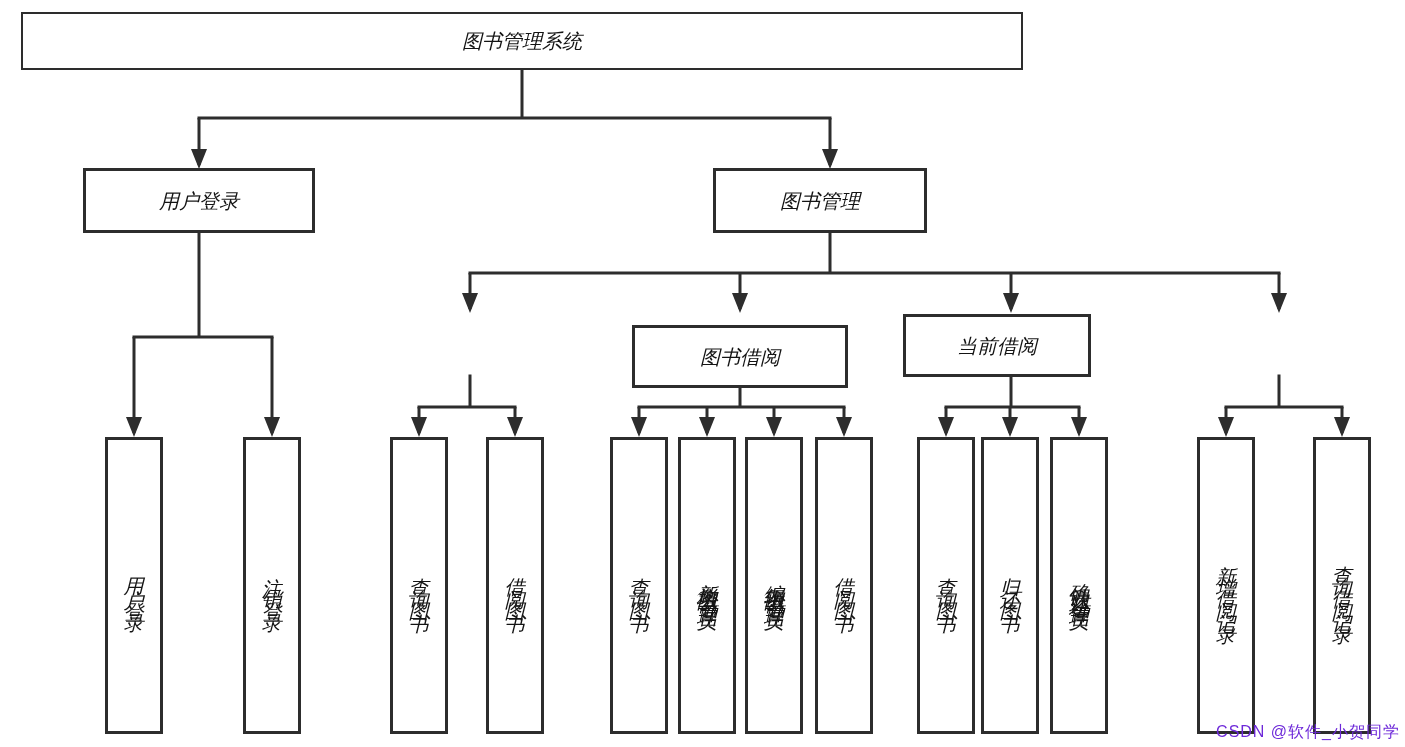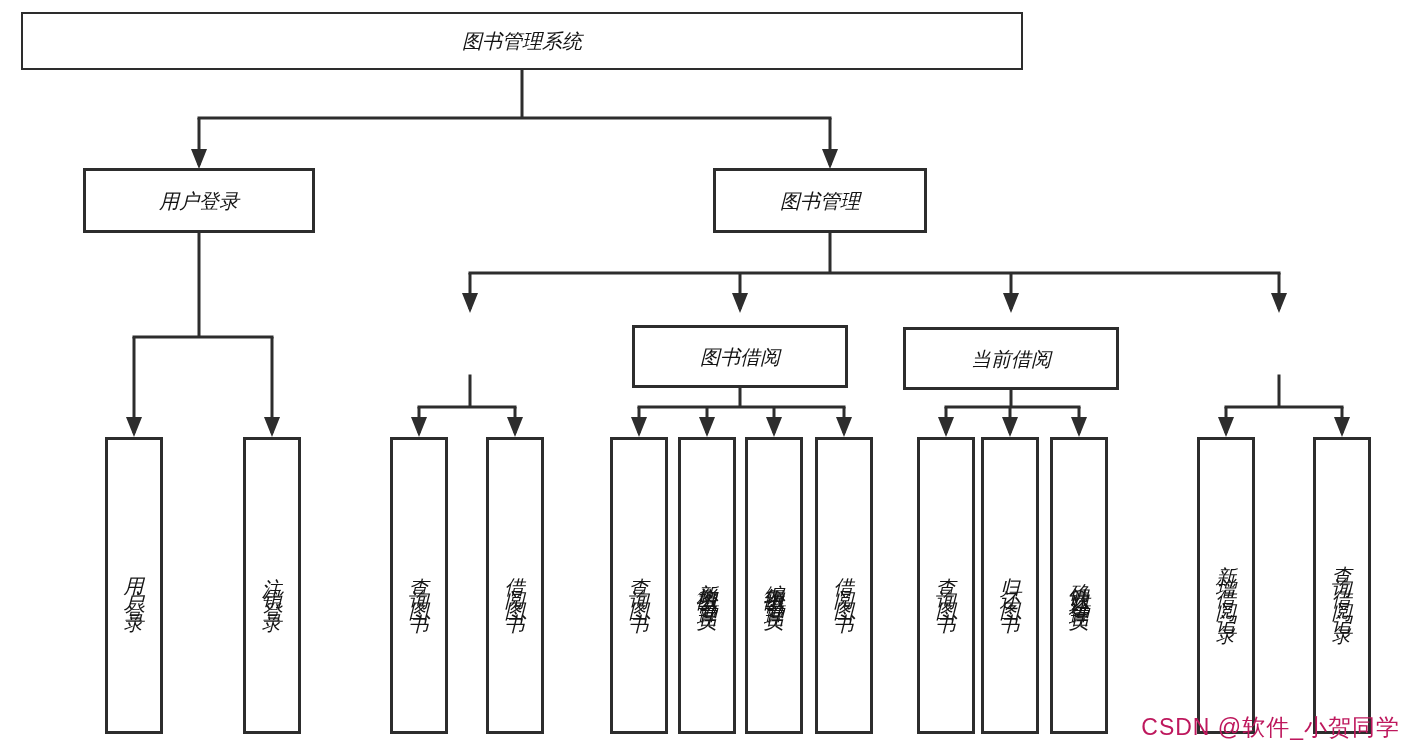--- a/index.html
+++ b/index.html
@@ -44,22 +44,22 @@
     letter-spacing: 12px;
     line-height: 1;
   }
   .node.v.vlong {
     letter-spacing: 4px;
   }
   .watermark {
     position: absolute;
     right: 5px;
     bottom: 4px;
-    font-size: 23px;
-    color: #be185d;
+    font-size: 16px;
+    color: #6d28d9;
     letter-spacing: 1px;
     white-space: nowrap;
   }
 </style>
 </head>
 <body>
 
 <div class="stage">
 
   <svg class="wires" width="1405" height="747" viewBox="0 0 1405 747">
@@ -99,21 +99,21 @@
       <path d="M1342 407 V433" marker-end="url(#arrow)"></path>
     </g>
   </svg>
 
   <div class="node root" style="left:21px; top:12px; width:1002px; height:58px;">图书管理系统</div>
 
   <div class="node" style="left:83px; top:168px; width:232px; height:65px;">用户登录</div>
   <div class="node" style="left:713px; top:168px; width:214px; height:65px;">图书管理</div>
 
   <div class="node" style="left:632px; top:313px; width:216px; height:63px;margin-top:12px;">图书借阅</div>
-  <div class="node" style="left:903px; top:327px; width:216px; height:63px;text-align:right;">当前借阅</div>
+  <div class="node" style="left:903px; top:314px; width:188px; height:63px;text-align:right;">当前借阅</div>
 
   <div class="node v" style="left:105px; top:437px; width:58px; height:297px;">用户登录</div>
   <div class="node v" style="left:243px; top:437px; width:58px; height:297px;">注销登录</div>
 
   <div class="node v" style="left:390px; top:437px; width:58px; height:297px;">查询图书</div>
   <div class="node v" style="left:486px; top:437px; width:58px; height:297px;">借阅图书</div>
 
   <div class="node v" style="left:610px; top:437px; width:58px; height:297px;">查询图书</div>
   <div class="node v vlong" style="left:678px; top:437px; width:58px; height:297px;">新增图书（管理员）</div>
   <div class="node v vlong" style="left:745px; top:437px; width:58px; height:297px;">编辑图书（管理员）</div>

